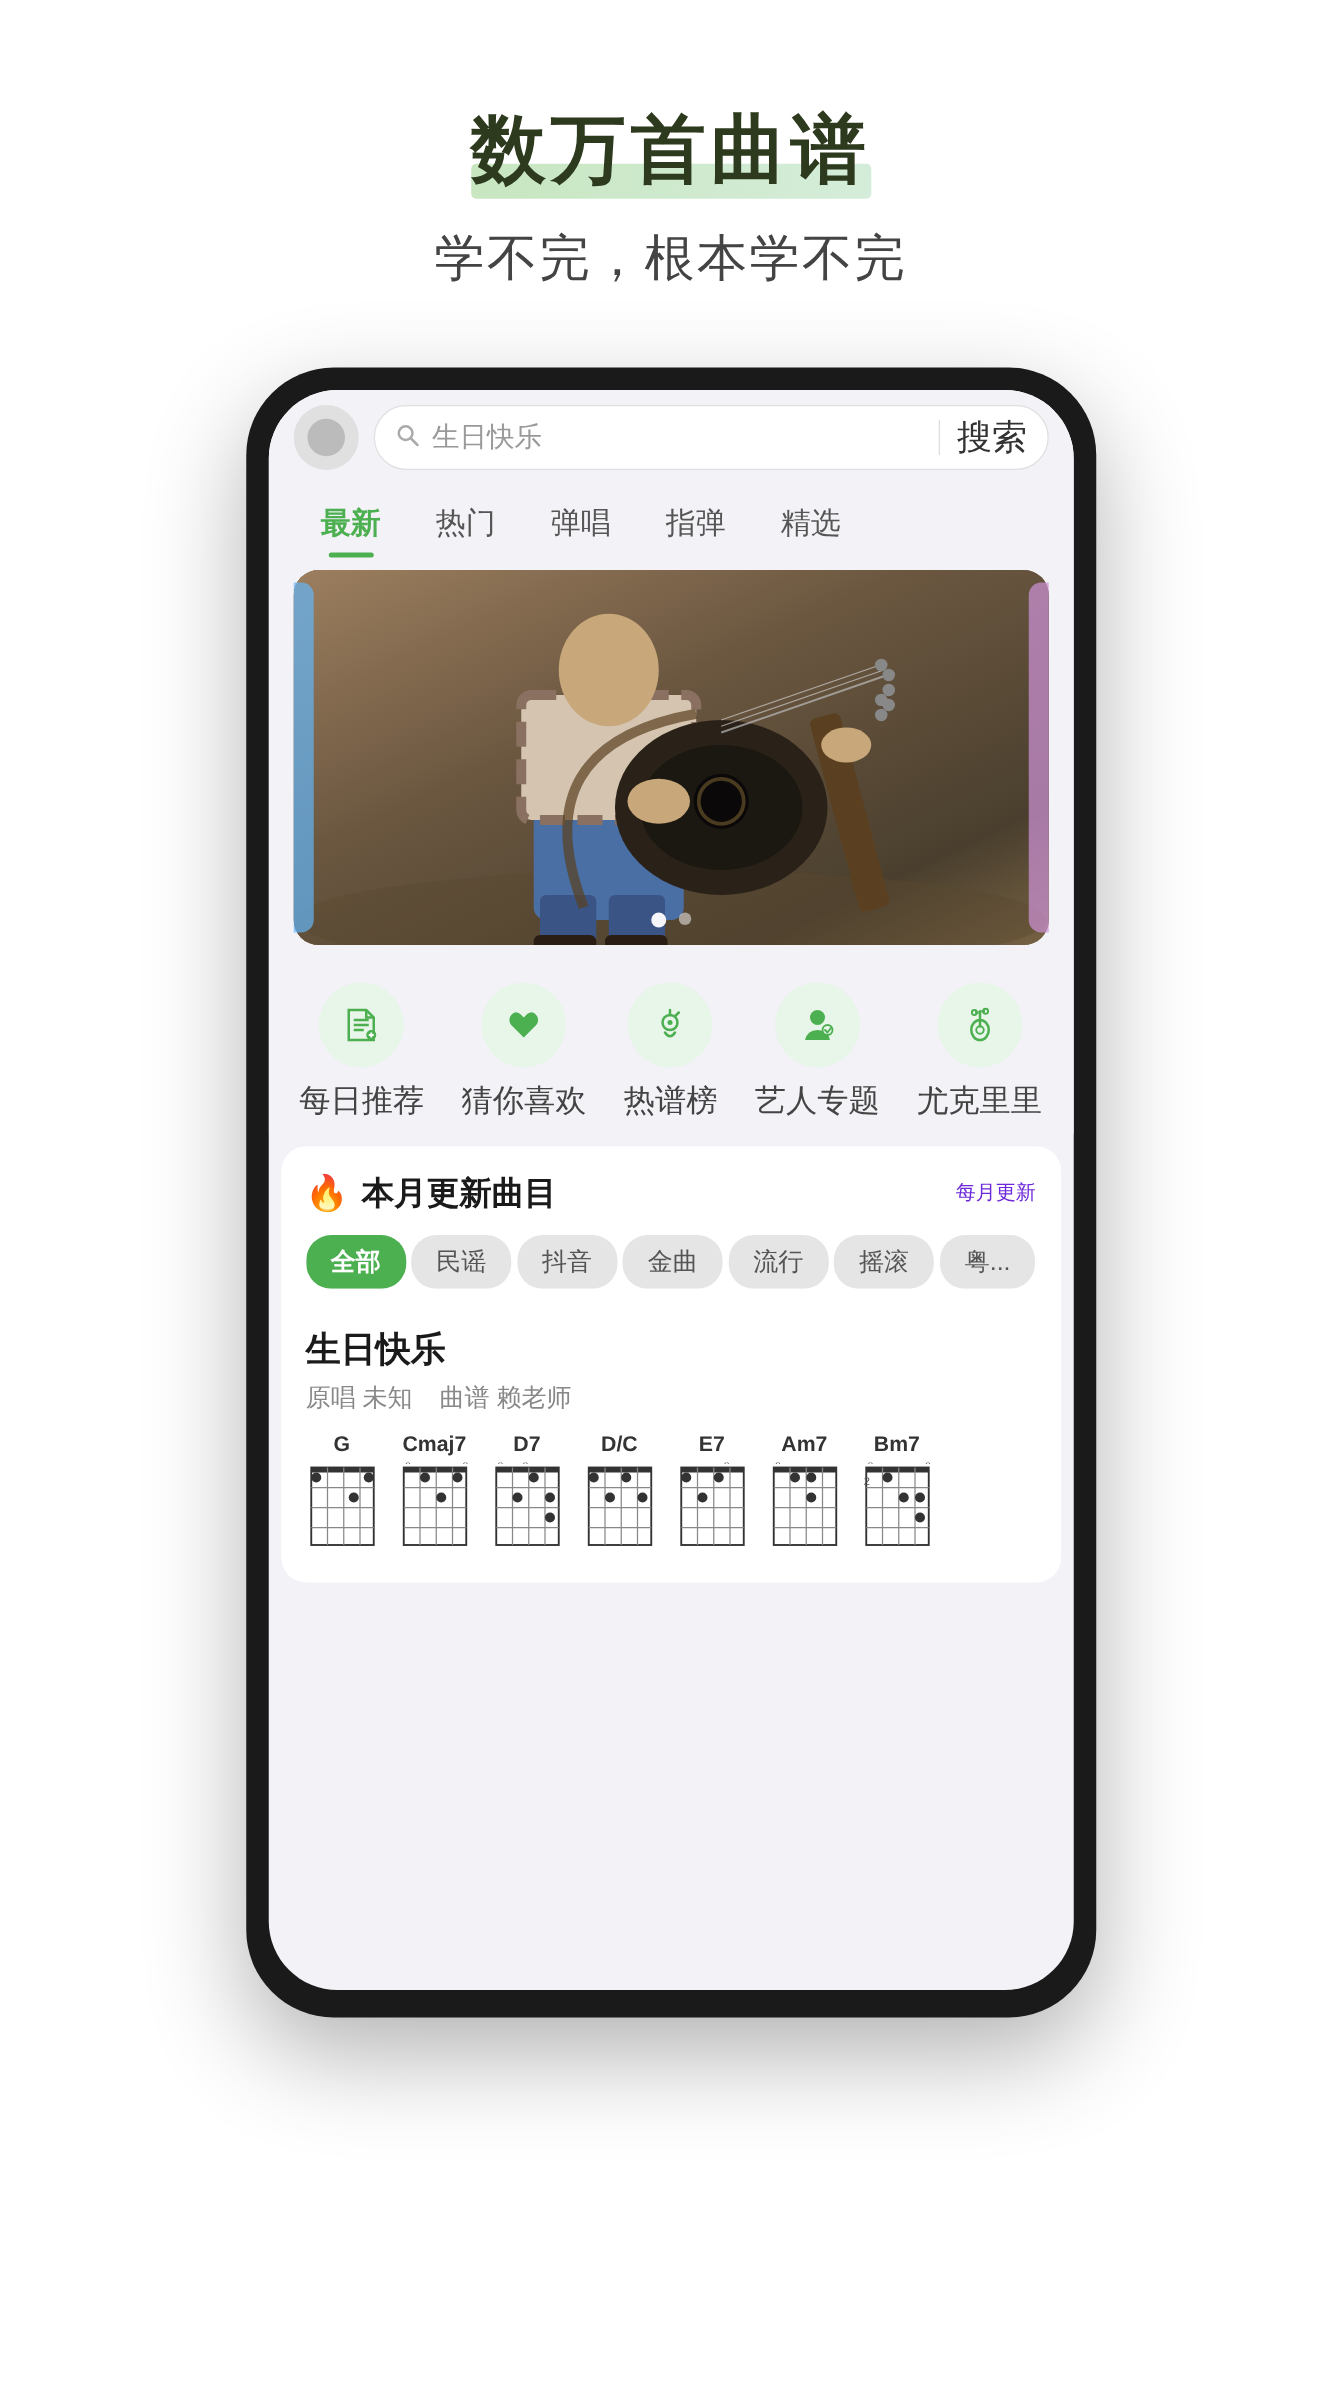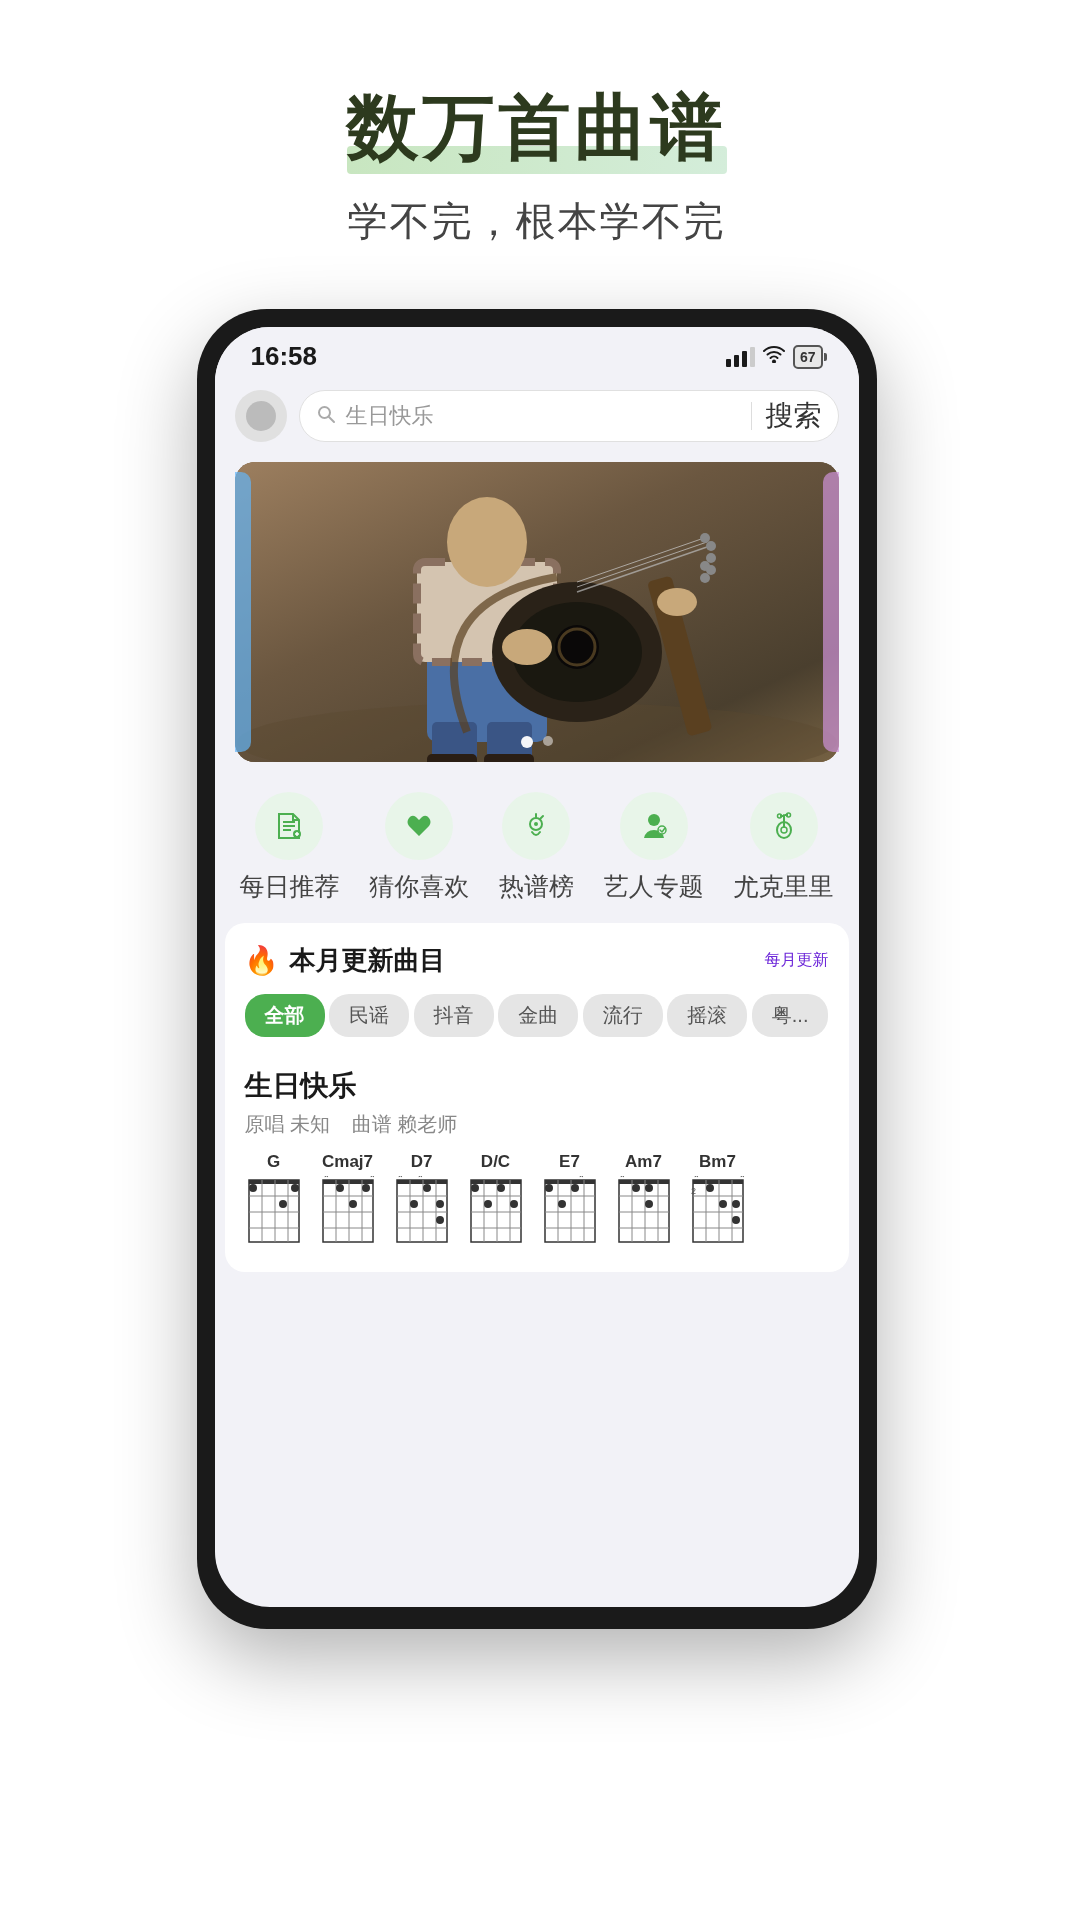--- a/index.html
+++ b/index.html
@@ -34,21 +34,21 @@
       left: 0;
       width: 100%;
       height: 28px;
       background: linear-gradient(to right, #c8e6c0, #d4edda);
       border-radius: 4px;
       z-index: 0;
     }
     .hero-title {
       position: relative;
       z-index: 1;
-      font-size: 72px;
+      font-size: 60px;
       font-weight: 900;
       color: #2d3a1e;
       letter-spacing: 4px;
     }
     .hero-subtitle {
       font-size: 40px;
       color: #444;
       font-weight: 400;
       letter-spacing: 2px;
     }
@@ -386,60 +386,45 @@
     <div class="hero-title-highlight"></div>
     <div class="hero-title">数万首曲谱</div>
   </div>
   <div class="hero-subtitle">学不完，根本学不完</div>
 </div>
 
 <div class="phone-wrapper">
   <div class="phone-frame">
     <div class="phone-screen">
 
-      <div class="status-bar">
-        <span class="status-time">16:58</span>
-        <div class="status-icons">
-          <div class="signal-bars">
-            <div class="signal-bar" style="height:8px;"></div>
-            <div class="signal-bar" style="height:12px;"></div>
-            <div class="signal-bar" style="height:16px;"></div>
-            <div class="signal-bar" style="height:20px; background:#ccc;"></div>
-          </div>
-          <span class="wifi-icon">
-            <svg width="22" height="18" viewBox="0 0 22 18">
-              <path d="M11 14.5a2 2 0 1 1 0 4 2 2 0 0 1 0-4z" fill="#1a1a1a"></path>
-              <path d="M4.5 9.5a9.5 9.5 0 0 1 13 0" fill="none" stroke="#1a1a1a" stroke-width="2" stroke-linecap="round"></path>
-              <path d="M1 6a14.5 14.5 0 0 1 20 0" fill="none" stroke="#1a1a1a" stroke-width="2" stroke-linecap="round"></path>
-              <path d="M7.5 13a5 5 0 0 1 7 0" fill="none" stroke="#1a1a1a" stroke-width="2" stroke-linecap="round"></path>
-            </svg>
-          </span>
-          <div class="battery-icon">
-            <span>67</span>
-          </div>
-        </div>
-      </div>
 
       <div class="search-area">
         <div class="avatar-circle">
           <div class="avatar-inner"></div>
         </div>
         <div class="search-bar">
           <span class="search-icon-svg">
             <svg width="20" height="20" viewBox="0 0 20 20" fill="none">
               <circle cx="8.5" cy="8.5" r="5.5" stroke="#aaa" stroke-width="2"></circle>
               <line x1="13" y1="13" x2="18" y2="18" stroke="#aaa" stroke-width="2" stroke-linecap="round"></line>
             </svg>
           </span>
           <span class="search-placeholder">生日快乐</span>
           <div class="search-divider"></div>
           <span class="search-btn">搜索</span>
         </div>
       </div>
 
+      <div class="cat-tabs">
+        <div class="cat-tab active">最新</div>
+        <div class="cat-tab">热门</div>
+        <div class="cat-tab">弹唱</div>
+        <div class="cat-tab">指弹</div>
+        <div class="cat-tab">精选</div>
+      </div>
 
       <div class="banner-area">
         <div style="position:relative;">
           <div style="position:absolute;left:0;top:10px;width:16px;height:280px;background:#64b5f6;border-radius:0 10px 10px 0;opacity:0.7;z-index:2;"></div>
           <div class="banner-image">
 
             <svg width="100%" height="100%" viewBox="0 0 640 300" preserveAspectRatio="xMidYMid slice">
 
               <rect width="640" height="300" fill="#8B7355"></rect>
               <rect width="640" height="300" fill="url(#bg-grad)"></rect>

